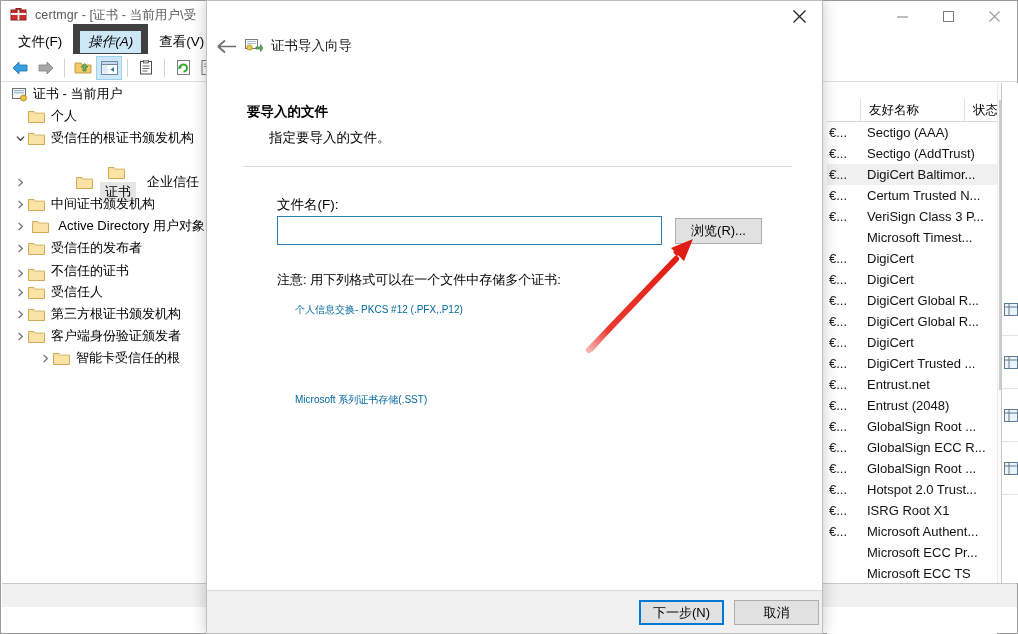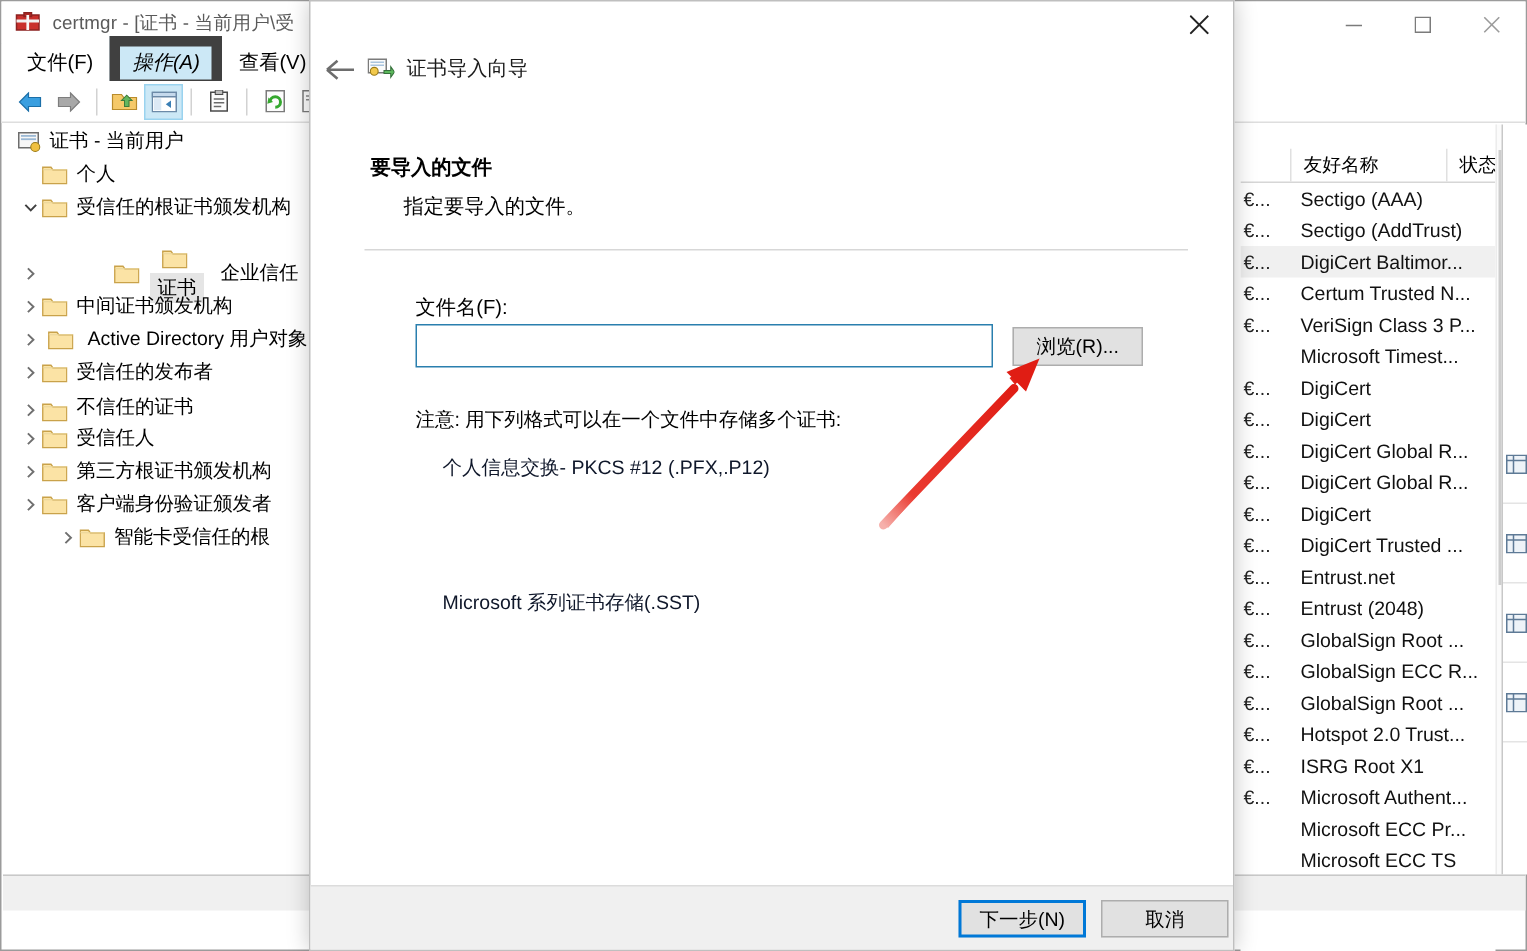--- a/index.html
+++ b/index.html
@@ -147,21 +147,21 @@
     position:absolute; left:70px; top:153px; width:385px; height:29px;
     border:1px solid #2a7fae; background:#ffffff; box-sizing:border-box;
     font-size:13px; padding:0 5px; outline:none; color:#000;
   }
   .wz-browse {
     position:absolute; left:468px; top:155px; width:87px; height:26px;
     background:#e1e1e1; border:1px solid #adadad; box-sizing:border-box;
     font-size:13px; color:#000; cursor:default;
   }
   .wz-note { position:absolute; left:70px; top:208px; font-size:13px; color:#000; }
-  .wz-fmt { position:absolute; left:88px; font-size:13px; color:#0f172a; }
+  .wz-fmt { position:absolute; left:88px; font-size:10px; color:#0369a1; }
 
   .wz-footer {
     position:absolute; left:0; top:589px; width:615px; height:43px;
     background:#f0f0f0; border-top:1px solid #dcdcdc; box-sizing:border-box;
   }
   .wz-btn {
     position:absolute; top:9px; width:85px; height:25px;
     background:#e1e1e1; border:1px solid #adadad; box-sizing:border-box;
     font-size:13px; color:#000; cursor:default;
   }

